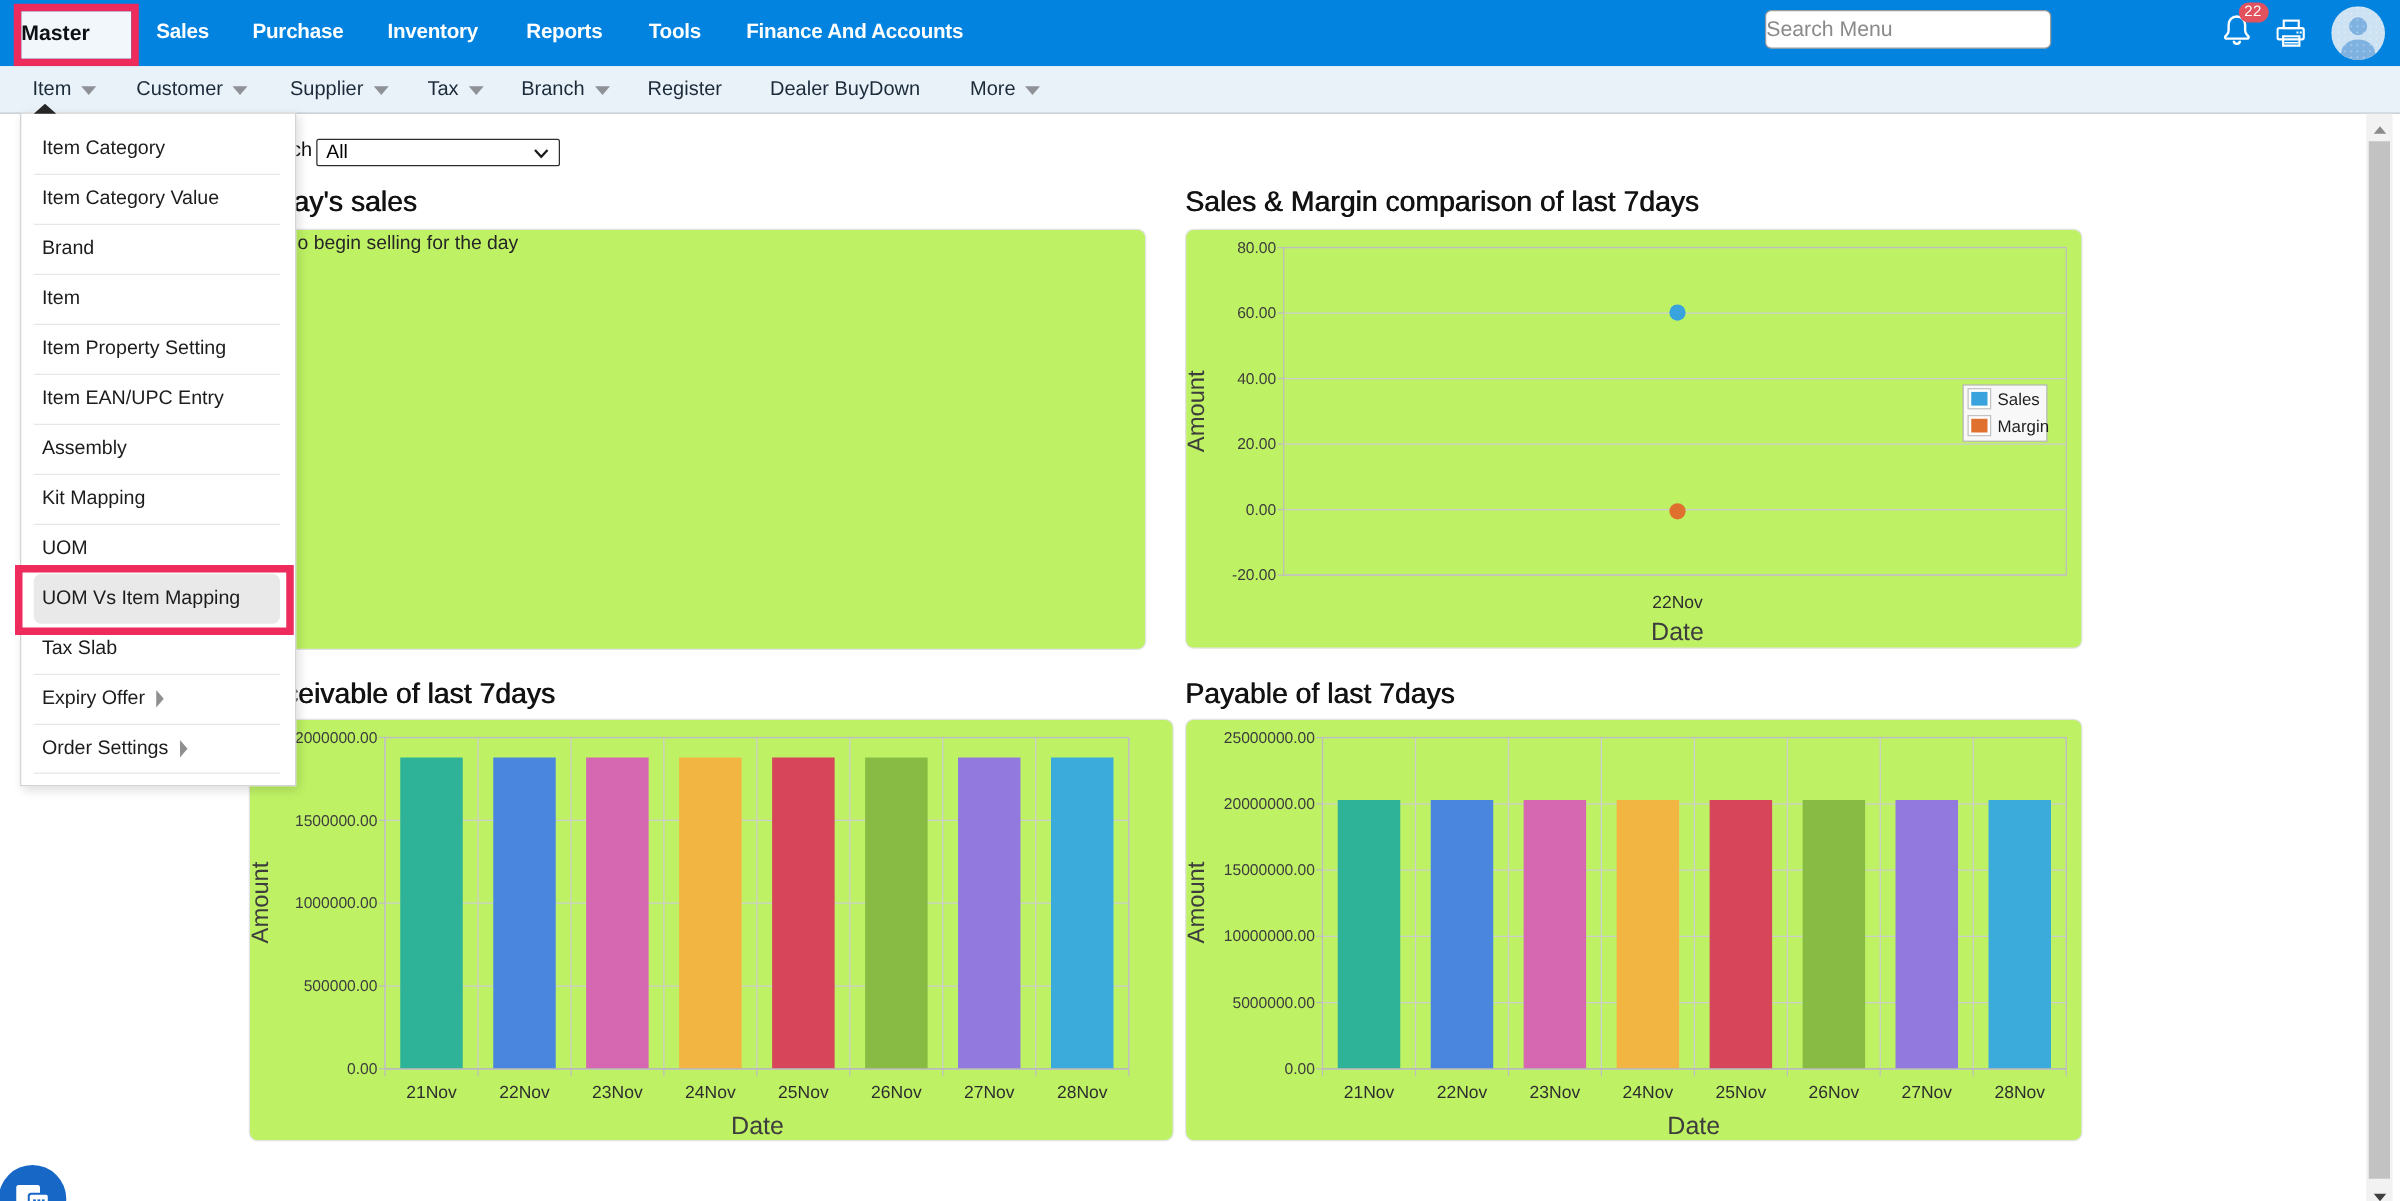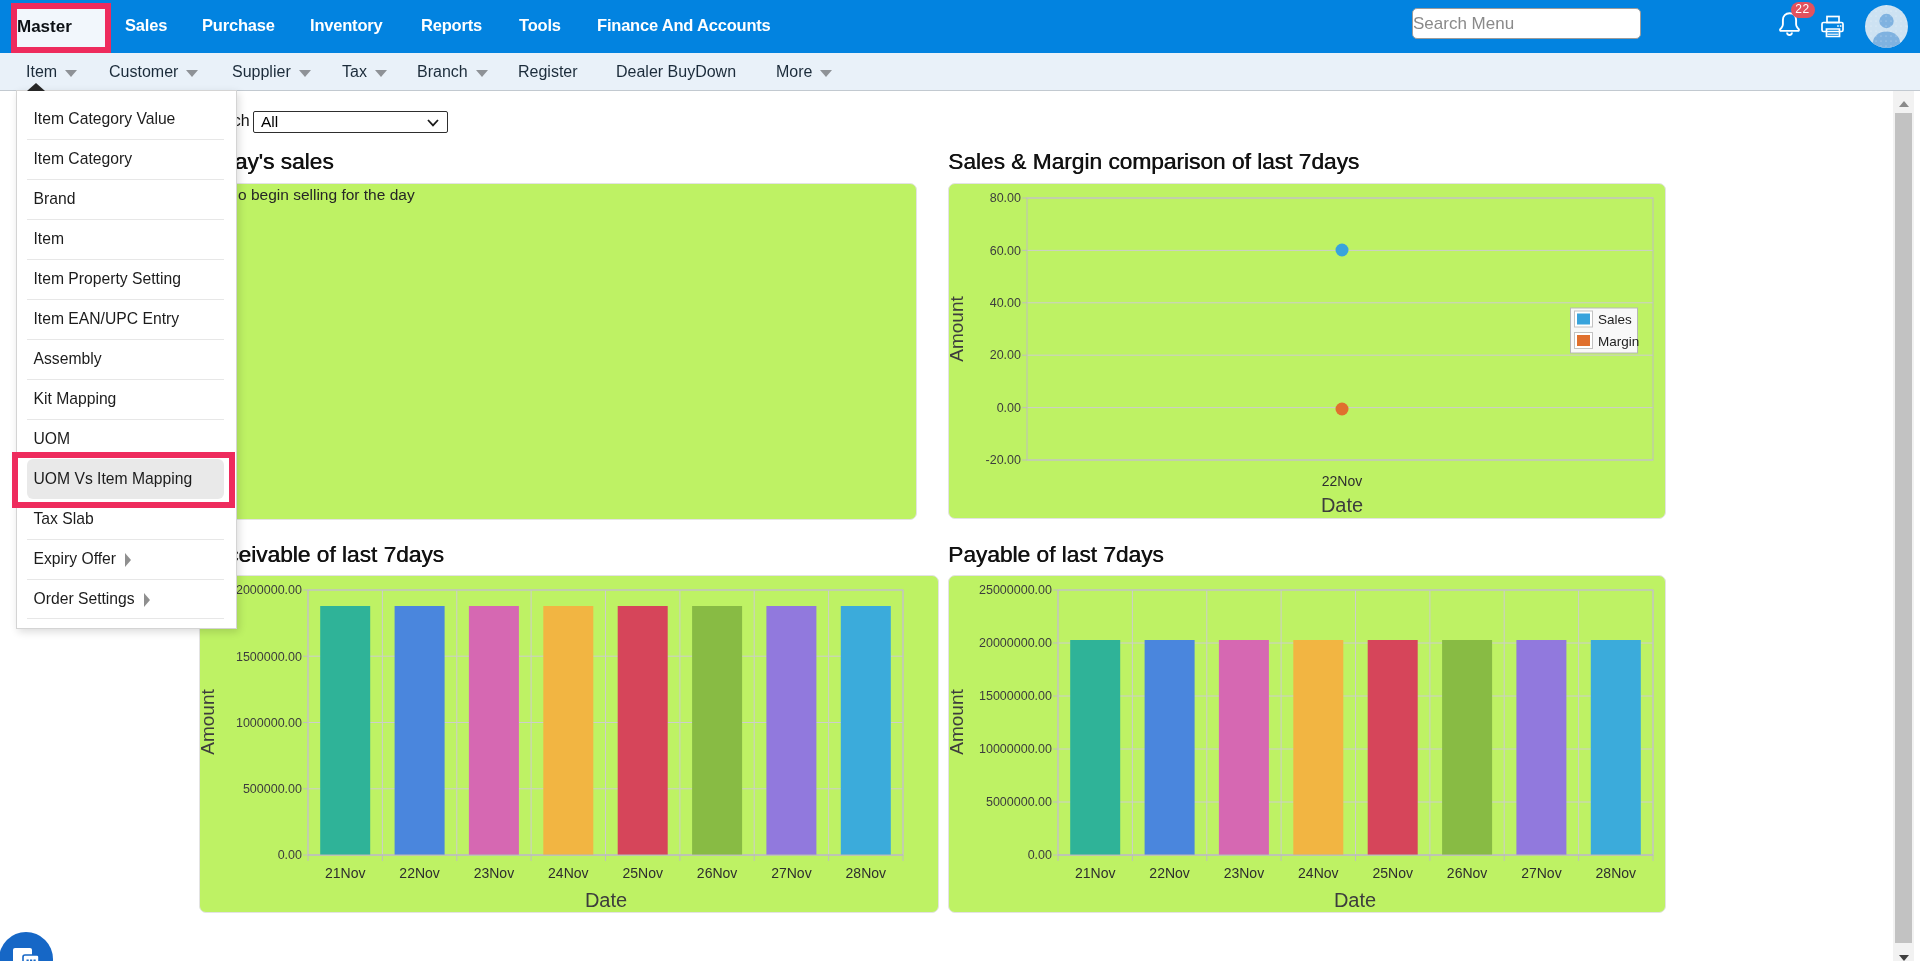--- a/index.html
+++ b/index.html
@@ -265,22 +265,22 @@
 <div class="n2" style="left:232px">Supplier<span class="caret"></span></div>
 <div class="n2" style="left:342px">Tax<span class="caret"></span></div>
 <div class="n2" style="left:417px">Branch<span class="caret"></span></div>
 <div class="n2" style="left:518px">Register</div>
 <div class="n2" style="left:616px">Dealer BuyDown</div>
 <div class="n2" style="left:776px">More<span class="caret"></span></div>
 </div>
 
 <div id="panel">
 <div class="up"></div>
+<div class="mi"><span>Item Category</span></div>
 <div class="mi"><span>Item Category Value</span></div>
-<div class="mi"><span>Item Category</span></div>
 <div class="mi"><span>Brand</span></div>
 <div class="mi"><span>Item</span></div>
 <div class="mi"><span>Item Property Setting</span></div>
 <div class="mi"><span>Item EAN/UPC Entry</span></div>
 <div class="mi"><span>Assembly</span></div>
 <div class="mi"><span>Kit Mapping</span></div>
 <div class="mi"><span>UOM</span></div>
 <div class="mi hl"><span>UOM Vs Item Mapping</span></div>
 <div class="mi"><span>Tax Slab</span></div>
 <div class="mi"><span>Expiry Offer</span><span class="rarw"></span></div>

